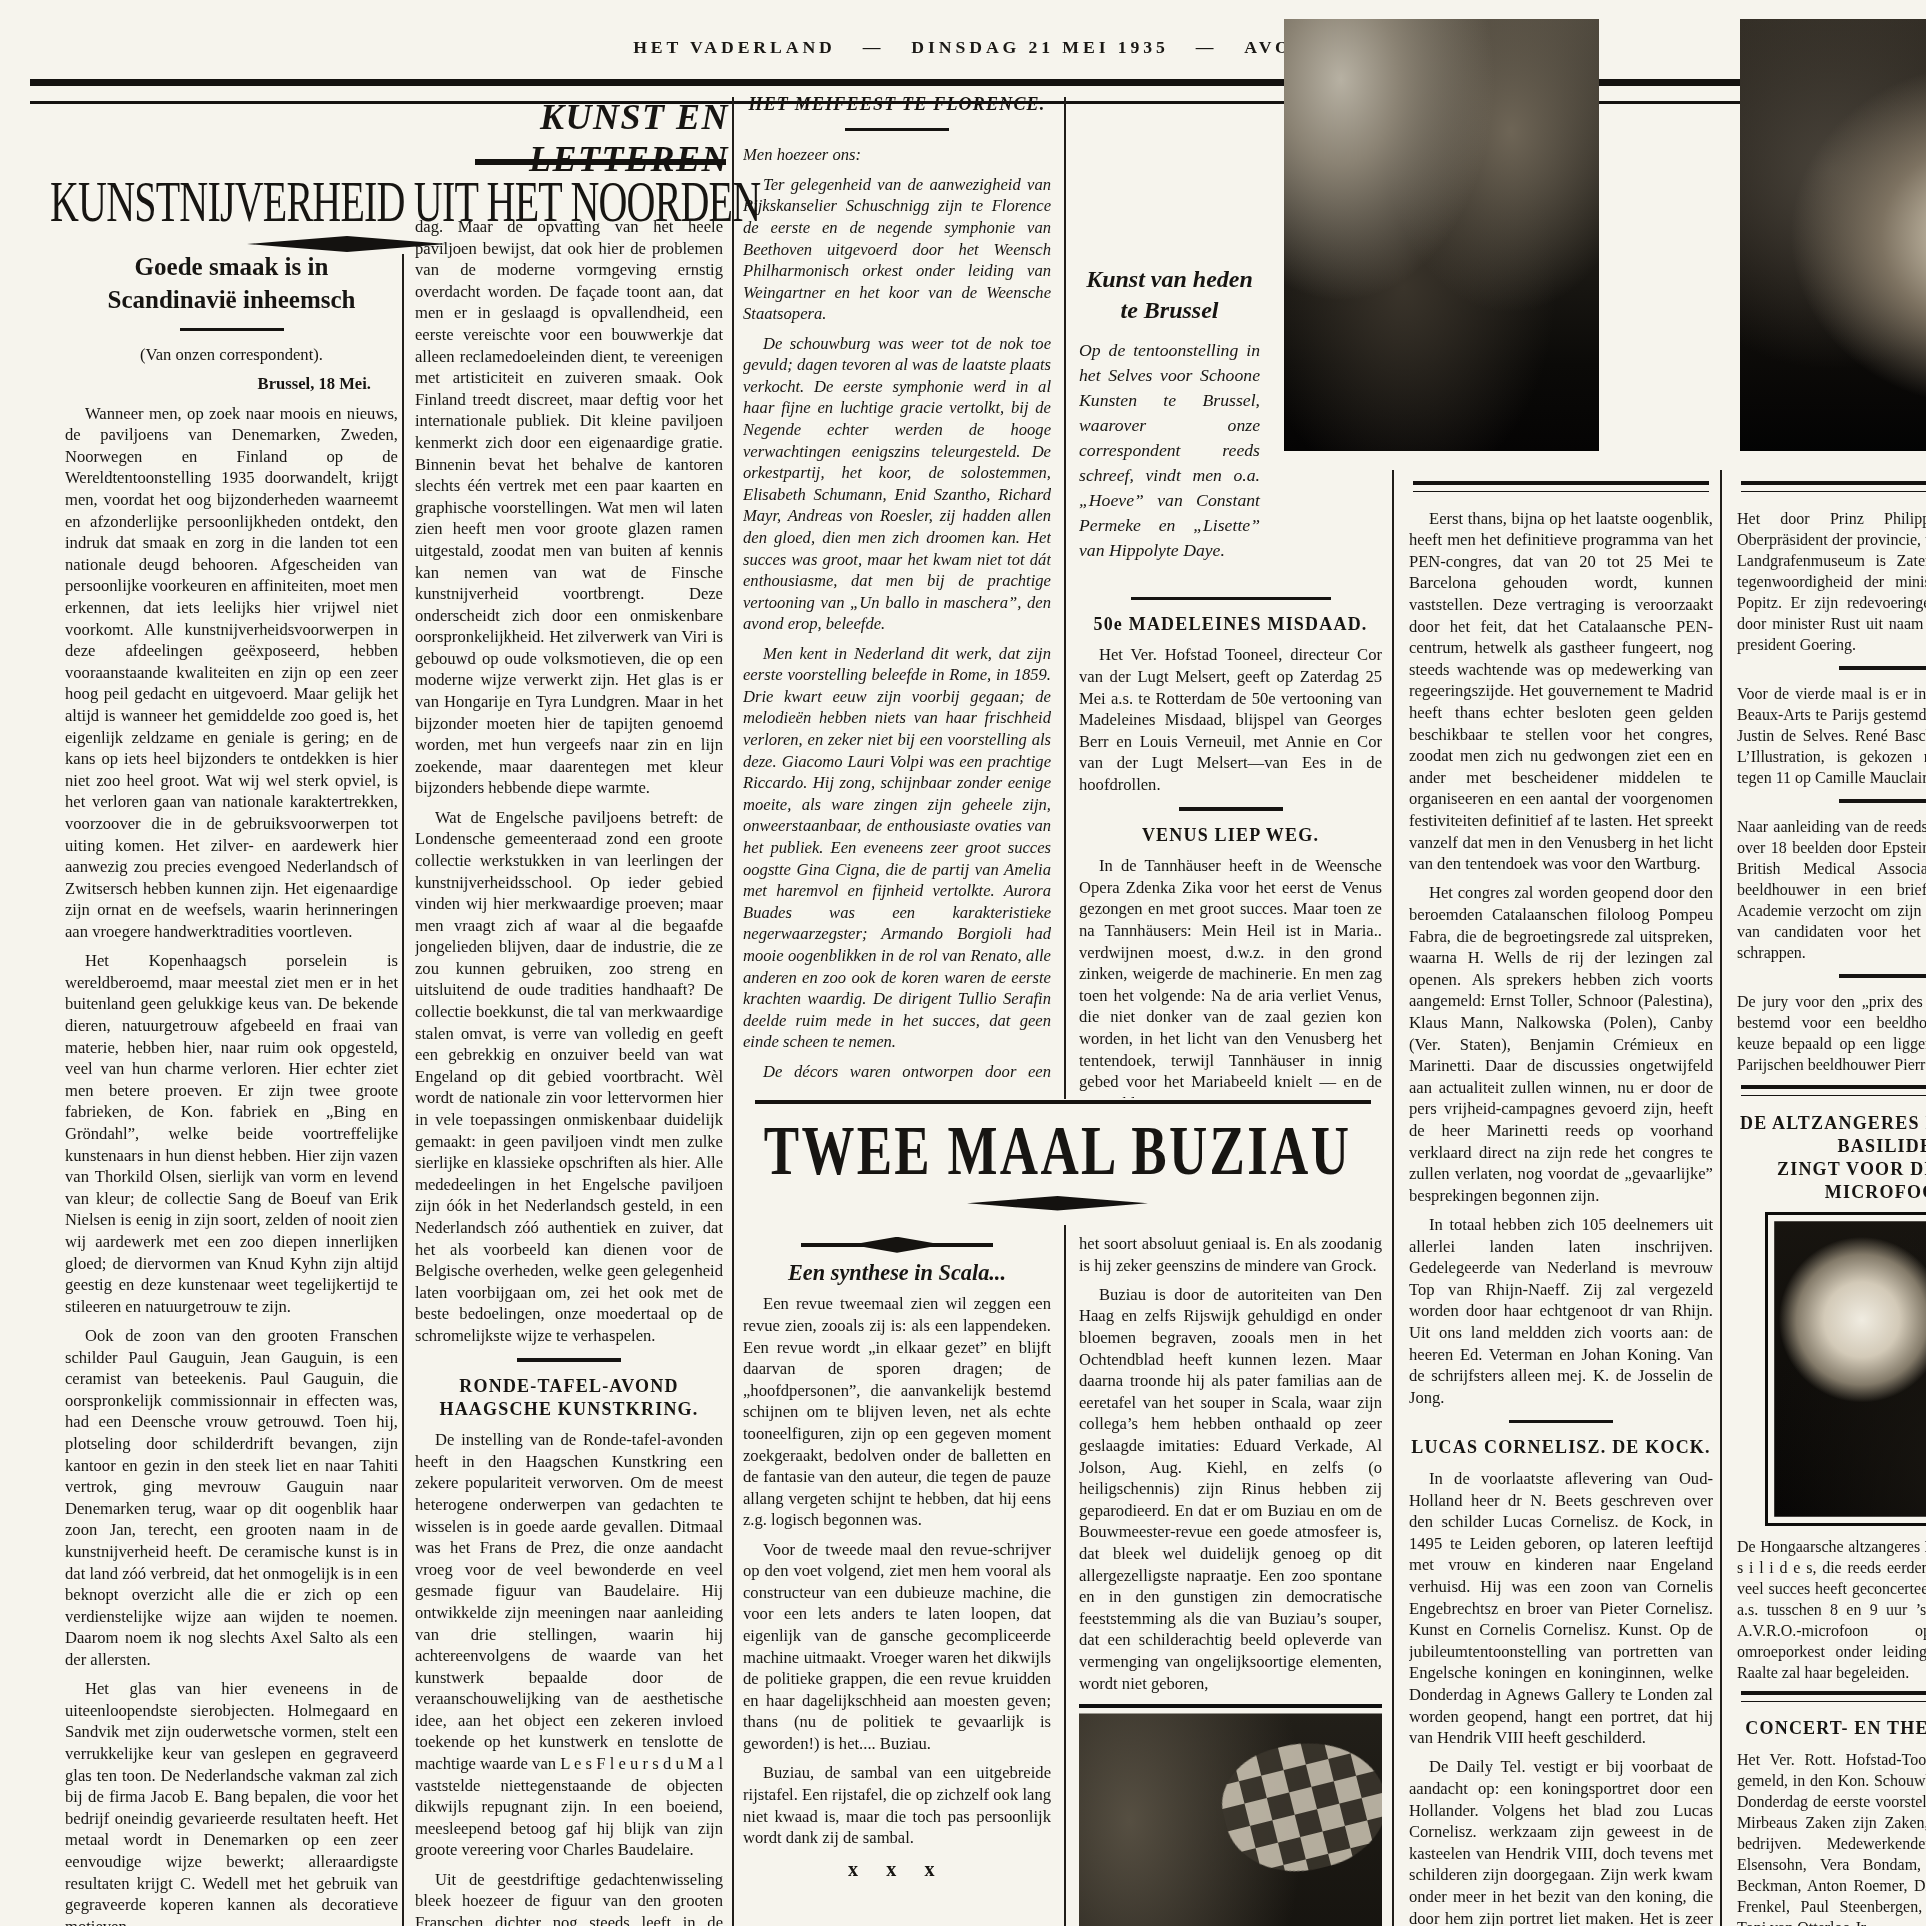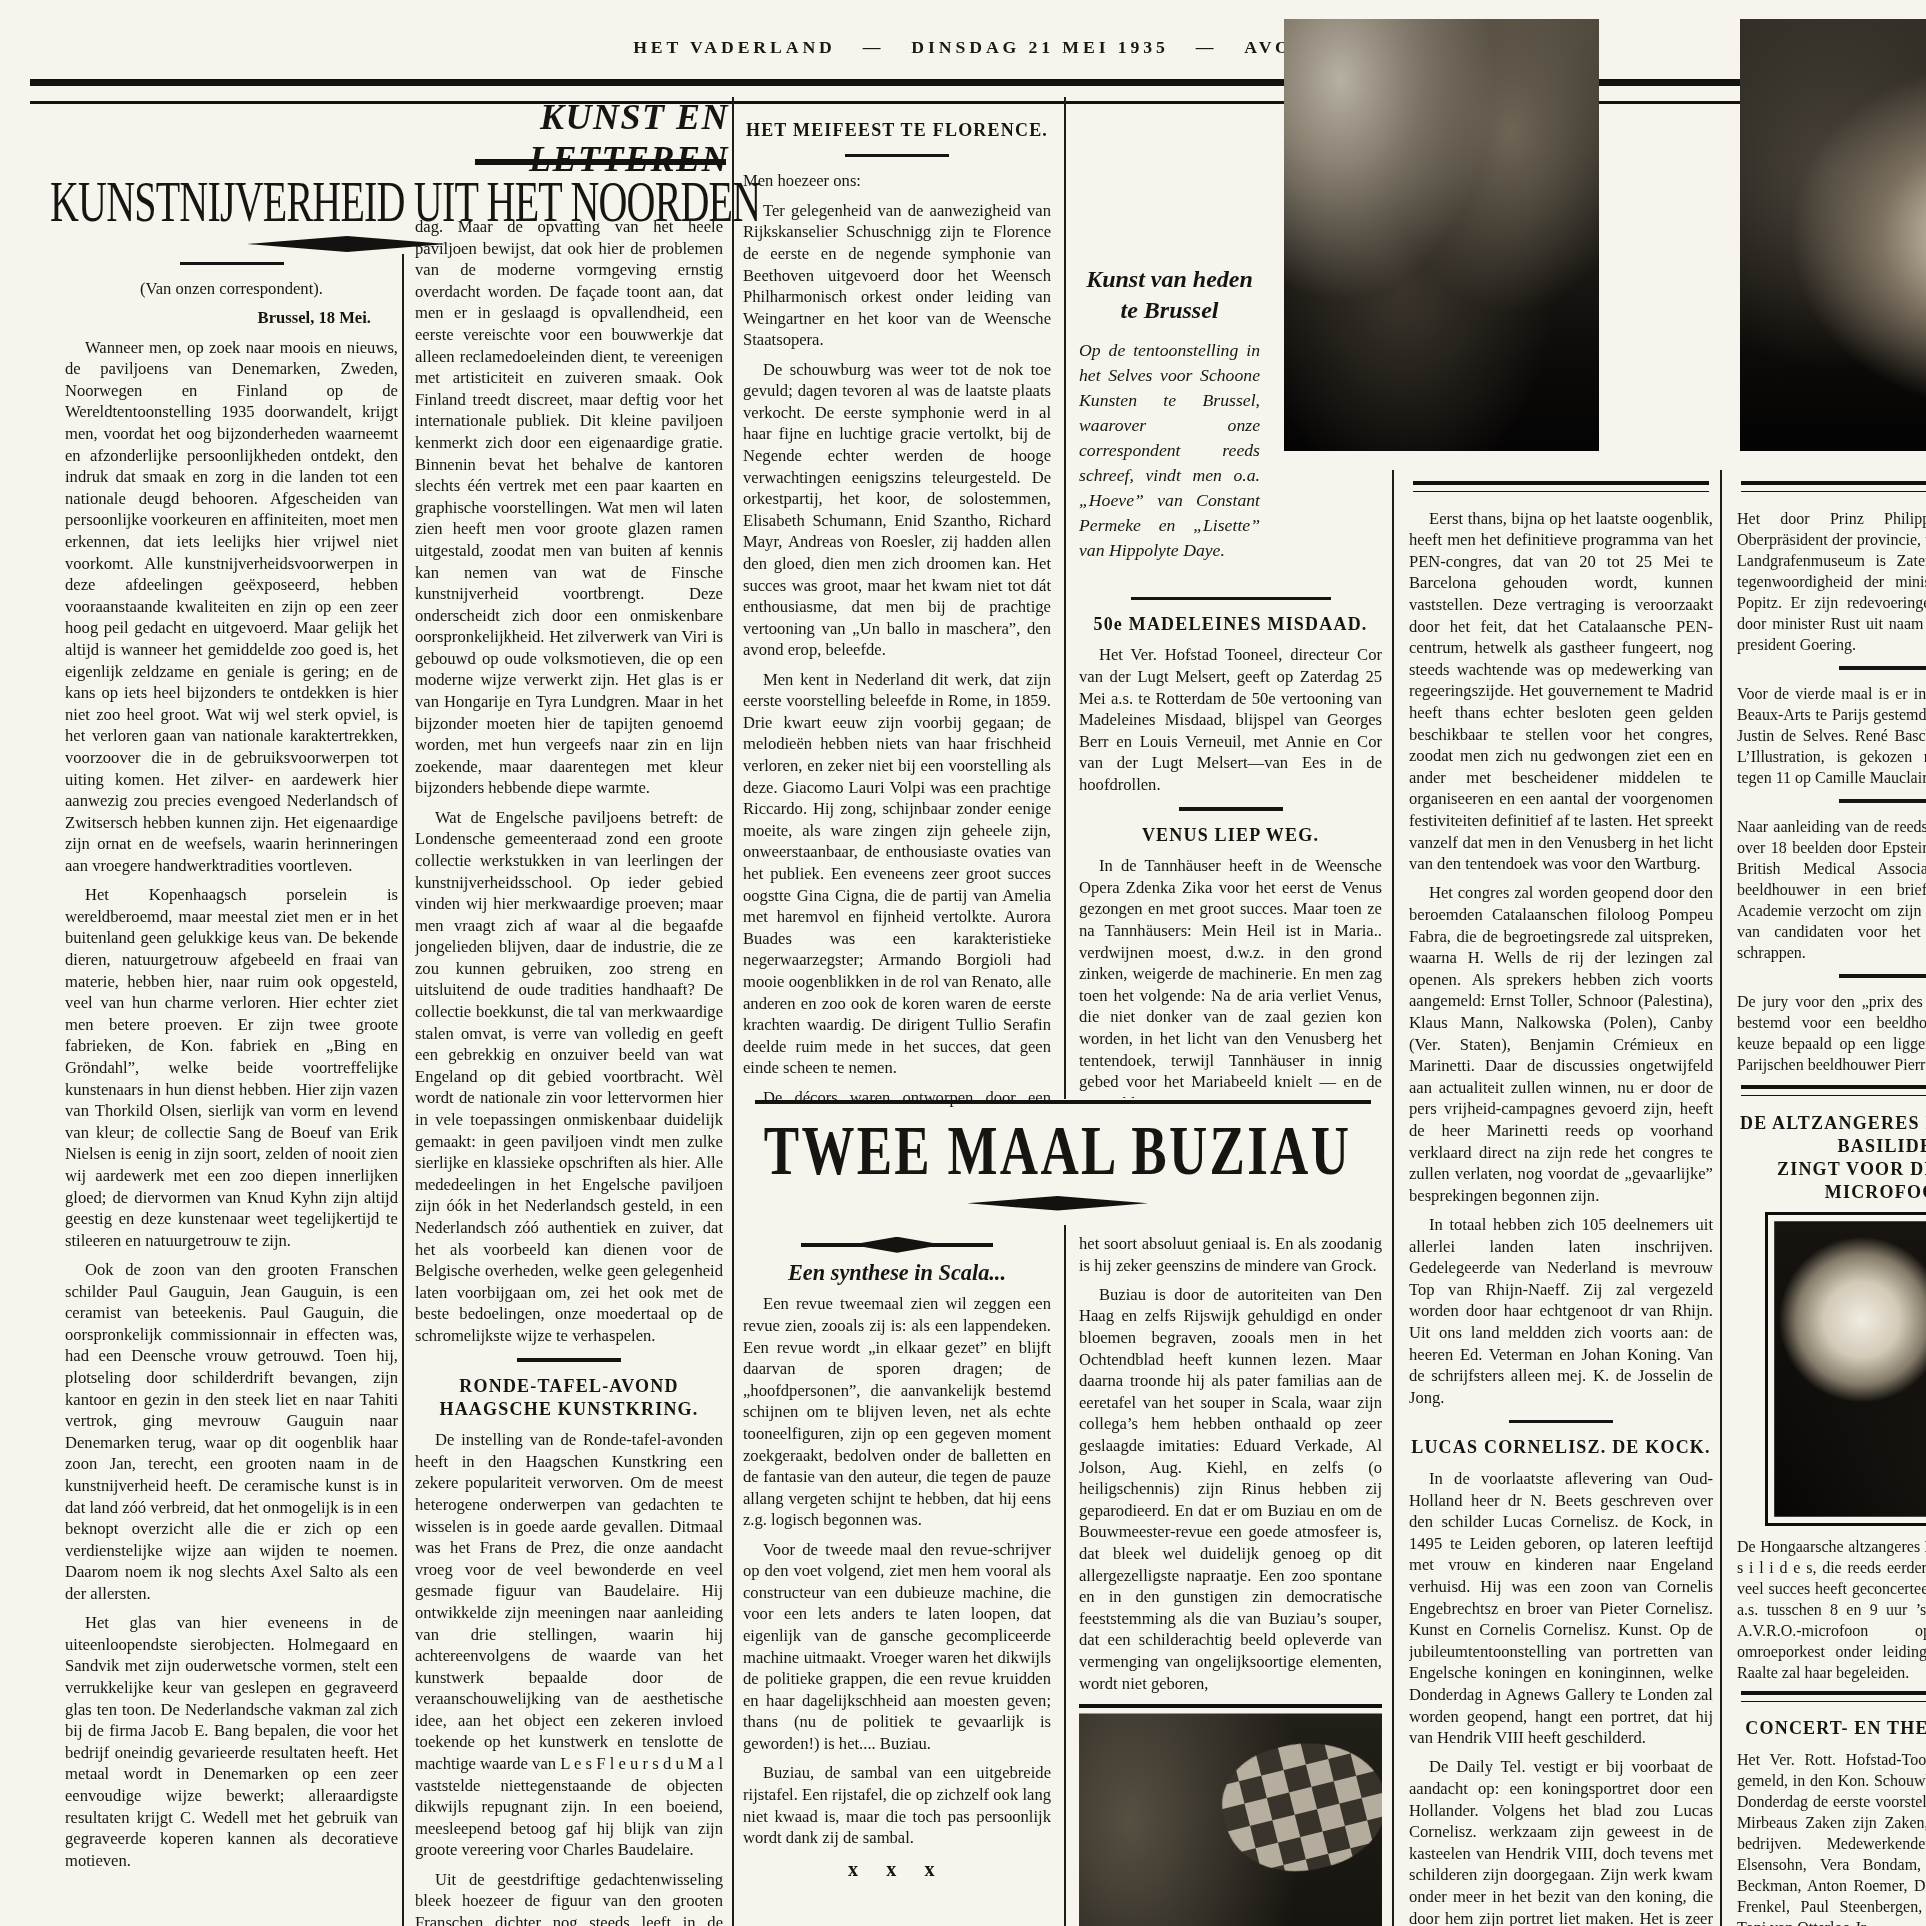--- a/index.html
+++ b/index.html
@@ -81,41 +81,42 @@
   <div class="abs orn orn1"></div>
 
   <div class="abs vrule" style="left:402px;top:254px;height:2304px;"></div>
   <div class="abs vrule" style="left:732px;top:97px;height:2462px;"></div>
   <div class="abs vrule" style="left:1064px;top:97px;height:1002px;"></div>
   <div class="abs vrule" style="left:1064px;top:1225px;height:1333px;"></div>
   <div class="abs vrule" style="left:1392px;top:470px;height:2088px;"></div>
   <div class="abs vrule" style="left:1720px;top:470px;height:2088px;"></div>
 
   <div class="abs col" style="left:65px;top:250px;width:333px;height:2309px;">
+    <div class="subhead1">Goede smaak is in Scandinavië inheemsch</div>
     <div class="hr"></div>
     <p class="center ni">(Van onzen correspondent).</p>
     <p class="right ni" style="padding-right:27px;font-weight:bold;">Brussel, 18 Mei.</p>
     <p>Wanneer men, op zoek naar moois en nieuws, de paviljoens van Denemarken, Zweden, Noorwegen en Finland op de Wereldtentoonstelling 1935 doorwandelt, krijgt men, voordat het oog bijzonderheden waarneemt en afzonderlijke persoonlijkheden ontdekt, den indruk dat smaak en zorg in die landen tot een nationale deugd behooren. Afgescheiden van persoonlijke voorkeuren en affiniteiten, moet men erkennen, dat iets leelijks hier vrijwel niet voorkomt. Alle kunstnijverheidsvoorwerpen in deze afdeelingen geëxposeerd, hebben vooraanstaande kwaliteiten en zijn op een zeer hoog peil gedacht en uitgevoerd. Maar gelijk het altijd is wanneer het gemiddelde zoo goed is, het eigenlijk zeldzame en geniale is gering; en de kans op iets heel bijzonders te ontdekken is hier niet zoo heel groot. Wat wij wel sterk opviel, is het verloren gaan van nationale karaktertrekken, voorzoover die in de gebruiksvoorwerpen tot uiting komen. Het zilver- en aardewerk hier aanwezig zou precies evengoed Nederlandsch of Zwitsersch hebben kunnen zijn. Het eigenaardige zijn ornat en de weefsels, waarin herinneringen aan vroegere handwerktradities voortleven.</p>
     <p>Het Kopenhaagsch porselein is wereldberoemd, maar meestal ziet men er in het buitenland geen gelukkige keus van. De bekende dieren, natuurgetrouw afgebeeld en fraai van materie, hebben hier, naar ruim ook opgesteld, veel van hun charme verloren. Hier echter ziet men betere proeven. Er zijn twee groote fabrieken, de Kon. fabriek en „Bing en Gröndahl”, welke beide voortreffelijke kunstenaars in hun dienst hebben. Hier zijn vazen van Thorkild Olsen, sierlijk van vorm en levend van kleur; de collectie Sang de Boeuf van Erik Nielsen is eenig in zijn soort, zelden of nooit zien wij aardewerk met een zoo diepen innerlijken gloed; de diervormen van Knud Kyhn zijn altijd geestig en deze kunstenaar weet tegelijkertijd te stileeren en natuurgetrouw te zijn.</p>
     <p>Ook de zoon van den grooten Franschen schilder Paul Gauguin, Jean Gauguin, is een ceramist van beteekenis. Paul Gauguin, die oorspronkelijk commissionnair in effecten was, had een Deensche vrouw getrouwd. Toen hij, plotseling door schilderdrift bevangen, zijn kantoor en gezin in den steek liet en naar Tahiti vertrok, ging mevrouw Gauguin naar Denemarken terug, waar op dit oogenblik haar zoon Jan, terecht, een grooten naam in de kunstnijverheid heeft. De ceramische kunst is in dat land zóó verbreid, dat het onmogelijk is in een beknopt overzicht alle die er zich op een verdienstelijke wijze aan wijden te noemen. Daarom noem ik nog slechts Axel Salto als een der allersten.</p>
     <p>Het glas van hier eveneens in de uiteenloopendste sierobjecten. Holmegaard en Sandvik met zijn ouderwetsche vormen, stelt een verrukkelijke keur van geslepen en gegraveerd glas ten toon. De Nederlandsche vakman zal zich bij de firma Jacob E. Bang bepalen, die voor het bedrijf oneindig gevarieerde resultaten heeft. Het metaal wordt in Denemarken op een zeer eenvoudige wijze bewerkt; alleraardigste resultaten krijgt C. Wedell met het gebruik van gegraveerde koperen kannen als decoratieve motieven.</p>
 
   </div>
 
   <div class="abs col" style="left:415px;top:216px;width:308px;height:2344px;">
     <p class="ni">dag. Maar de opvatting van het heele paviljoen bewijst, dat ook hier de problemen van de moderne vormgeving ernstig overdacht worden. De façade toont aan, dat men er in geslaagd is opvallendheid, een eerste vereischte voor een bouwwerkje dat alleen reclamedoeleinden dient, te vereenigen met artisticiteit en zuiveren smaak. Ook Finland treedt discreet, maar deftig voor het internationale publiek. Dit kleine paviljoen kenmerkt zich door een eigenaardige gratie. Binnenin bevat het behalve de kantoren slechts één vertrek met een paar kaarten en graphische voorstellingen. Wat men wil laten zien heeft men voor groote glazen ramen uitgestald, zoodat men van buiten af kennis kan nemen van wat de Finsche kunstnijverheid voortbrengt. Deze onderscheidt zich door een onmiskenbare oorspronkelijkheid. Het zilverwerk van Viri is gebouwd op oude volksmotieven, die op een moderne wijze verwerkt zijn. Het glas is er van Hongarije en Tyra Lundgren. Maar in het bijzonder moeten hier de tapijten genoemd worden, met hun vergeefs naar zin en lijn zoekende, maar daarentegen met kleur bijzonders hebbende diepe warmte.</p>
     <p>Wat de Engelsche paviljoens betreft: de Londensche gemeenteraad zond een groote collectie werkstukken in van leerlingen der kunstnijverheidsschool. Op ieder gebied vinden wij hier merkwaardige proeven; maar men vraagt zich af waar al die begaafde jongelieden blijven, daar de industrie, die ze zou kunnen gebruiken, zoo streng en uitsluitend de oude tradities handhaaft? De collectie boekkunst, die tal van merkwaardige stalen omvat, is verre van volledig en geeft een gebrekkig en onzuiver beeld van wat Engeland op dit gebied voortbracht. Wèl wordt de nationale zin voor lettervormen hier in vele toepassingen onmiskenbaar duidelijk gemaakt: in geen paviljoen vindt men zulke sierlijke en klassieke opschriften als hier. Alle mededeelingen in het Engelsche paviljoen zijn óók in het Nederlandsch gesteld, in een Nederlandsch zóó authentiek en zuiver, dat het als voorbeeld kan dienen voor de Belgische overheden, welke geen gelegenheid laten voorbijgaan om, zei het ook met de beste bedoelingen, onze moedertaal op de schromelijkste wijze te verhaspelen.</p>
     <div class="hr"></div>
     <div class="atitle">RONDE-TAFEL-AVOND HAAGSCHE KUNSTKRING.</div>
     <p>De instelling van de Ronde-tafel-avonden heeft in den Haagschen Kunstkring een zekere populariteit verworven. Om de meest heterogene onderwerpen van gedachten te wisselen is in goede aarde gevallen. Ditmaal was het Frans de Prez, die onze aandacht vroeg voor de veel bewonderde en veel gesmade figuur van Baudelaire. Hij ontwikkelde zijn meeningen naar aanleiding van drie stellingen, waarin hij achtereenvolgens de waarde van het kunstwerk bepaalde door de veraanschouwelijking van de aesthetische idee, aan het object een zekeren invloed toekende op het kunstwerk en tenslotte de machtige waarde van L e s  F l e u r s  d u  M a l vaststelde niettegenstaande de objecten dikwijls repugnant zijn. In een boeiend, meesleepend betoog gaf hij blijk van zijn groote vereering voor Charles Baudelaire.</p>
     <p>Uit de geestdriftige gedachtenwisseling bleek hoezeer de figuur van den grooten Franschen dichter nog steeds leeft in de hedendaagsche geesten.</p>
 
   </div>
 
-  <div class="abs col" style="left:743px;top:114px;width:308px;height:998px;">
+  <div class="abs col" style="left:743px;top:88px;width:308px;height:998px;font-style:italic;">
     <div class="atitle">HET MEIFEEST TE FLORENCE.</div>
     <div class="hr"></div>
     <p class="ni">Men hoezeer ons:</p>
     <p>Ter gelegenheid van de aanwezigheid van Rijkskanselier Schuschnigg zijn te Florence de eerste en de negende symphonie van Beethoven uitgevoerd door het Weensch Philharmonisch orkest onder leiding van Weingartner en het koor van de Weensche Staatsopera.</p>
     <p>De schouwburg was weer tot de nok toe gevuld; dagen tevoren al was de laatste plaats verkocht. De eerste symphonie werd in al haar fijne en luchtige gracie vertolkt, bij de Negende echter werden de hooge verwachtingen eenigszins teleurgesteld. De orkestpartij, het koor, de solostemmen, Elisabeth Schumann, Enid Szantho, Richard Mayr, Andreas von Roesler, zij hadden allen den gloed, dien men zich droomen kan. Het succes was groot, maar het kwam niet tot dát enthousiasme, dat men bij de prachtige vertooning van „Un ballo in maschera”, den avond erop, beleefde.</p>
     <p>Men kent in Nederland dit werk, dat zijn eerste voorstelling beleefde in Rome, in 1859. Drie kwart eeuw zijn voorbij gegaan; de melodieën hebben niets van haar frischheid verloren, en zeker niet bij een voorstelling als deze. Giacomo Lauri Volpi was een prachtige Riccardo. Hij zong, schijnbaar zonder eenige moeite, als ware zingen zijn geheele zijn, onweerstaanbaar, de enthousiaste ovaties van het publiek. Een eveneens zeer groot succes oogstte Gina Cigna, die de partij van Amelia met haremvol en fijnheid vertolkte. Aurora Buades was een karakteristieke negerwaarzegster; Armando Borgioli had mooie oogenblikken in de rol van Renato, alle anderen en zoo ook de koren waren de eerste krachten waardig. De dirigent Tullio Serafin deelde ruim mede in het succes, dat geen einde scheen te nemen.</p>
     <p>De décors waren ontworpen door een bekend Florentijnsch schilder uit de jongere garde, Primo Conti. Een ware verrassing werd hier bereikt met Conti’s geliefde combinatie van helder rood en geel tegen een achtergrond van dof paarsblauw, een symbool als ’t ware van de lichtende, glanzende melodieën en het tragisch einde van de handeling.</p>
 
   </div>
 

